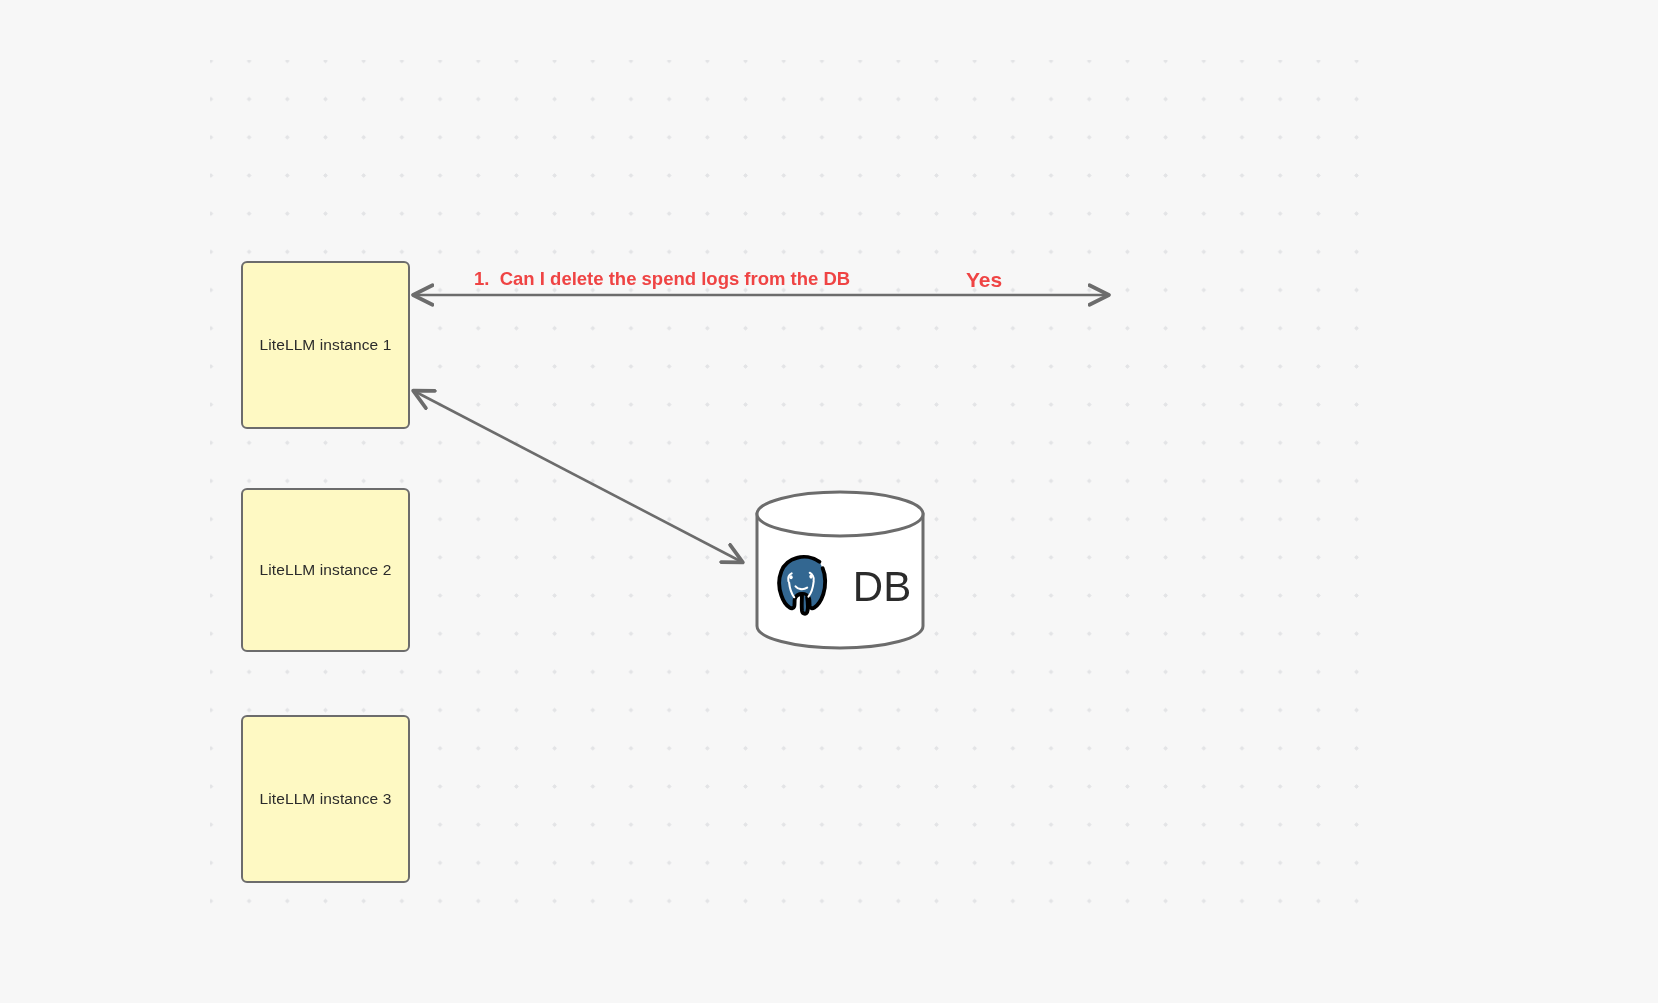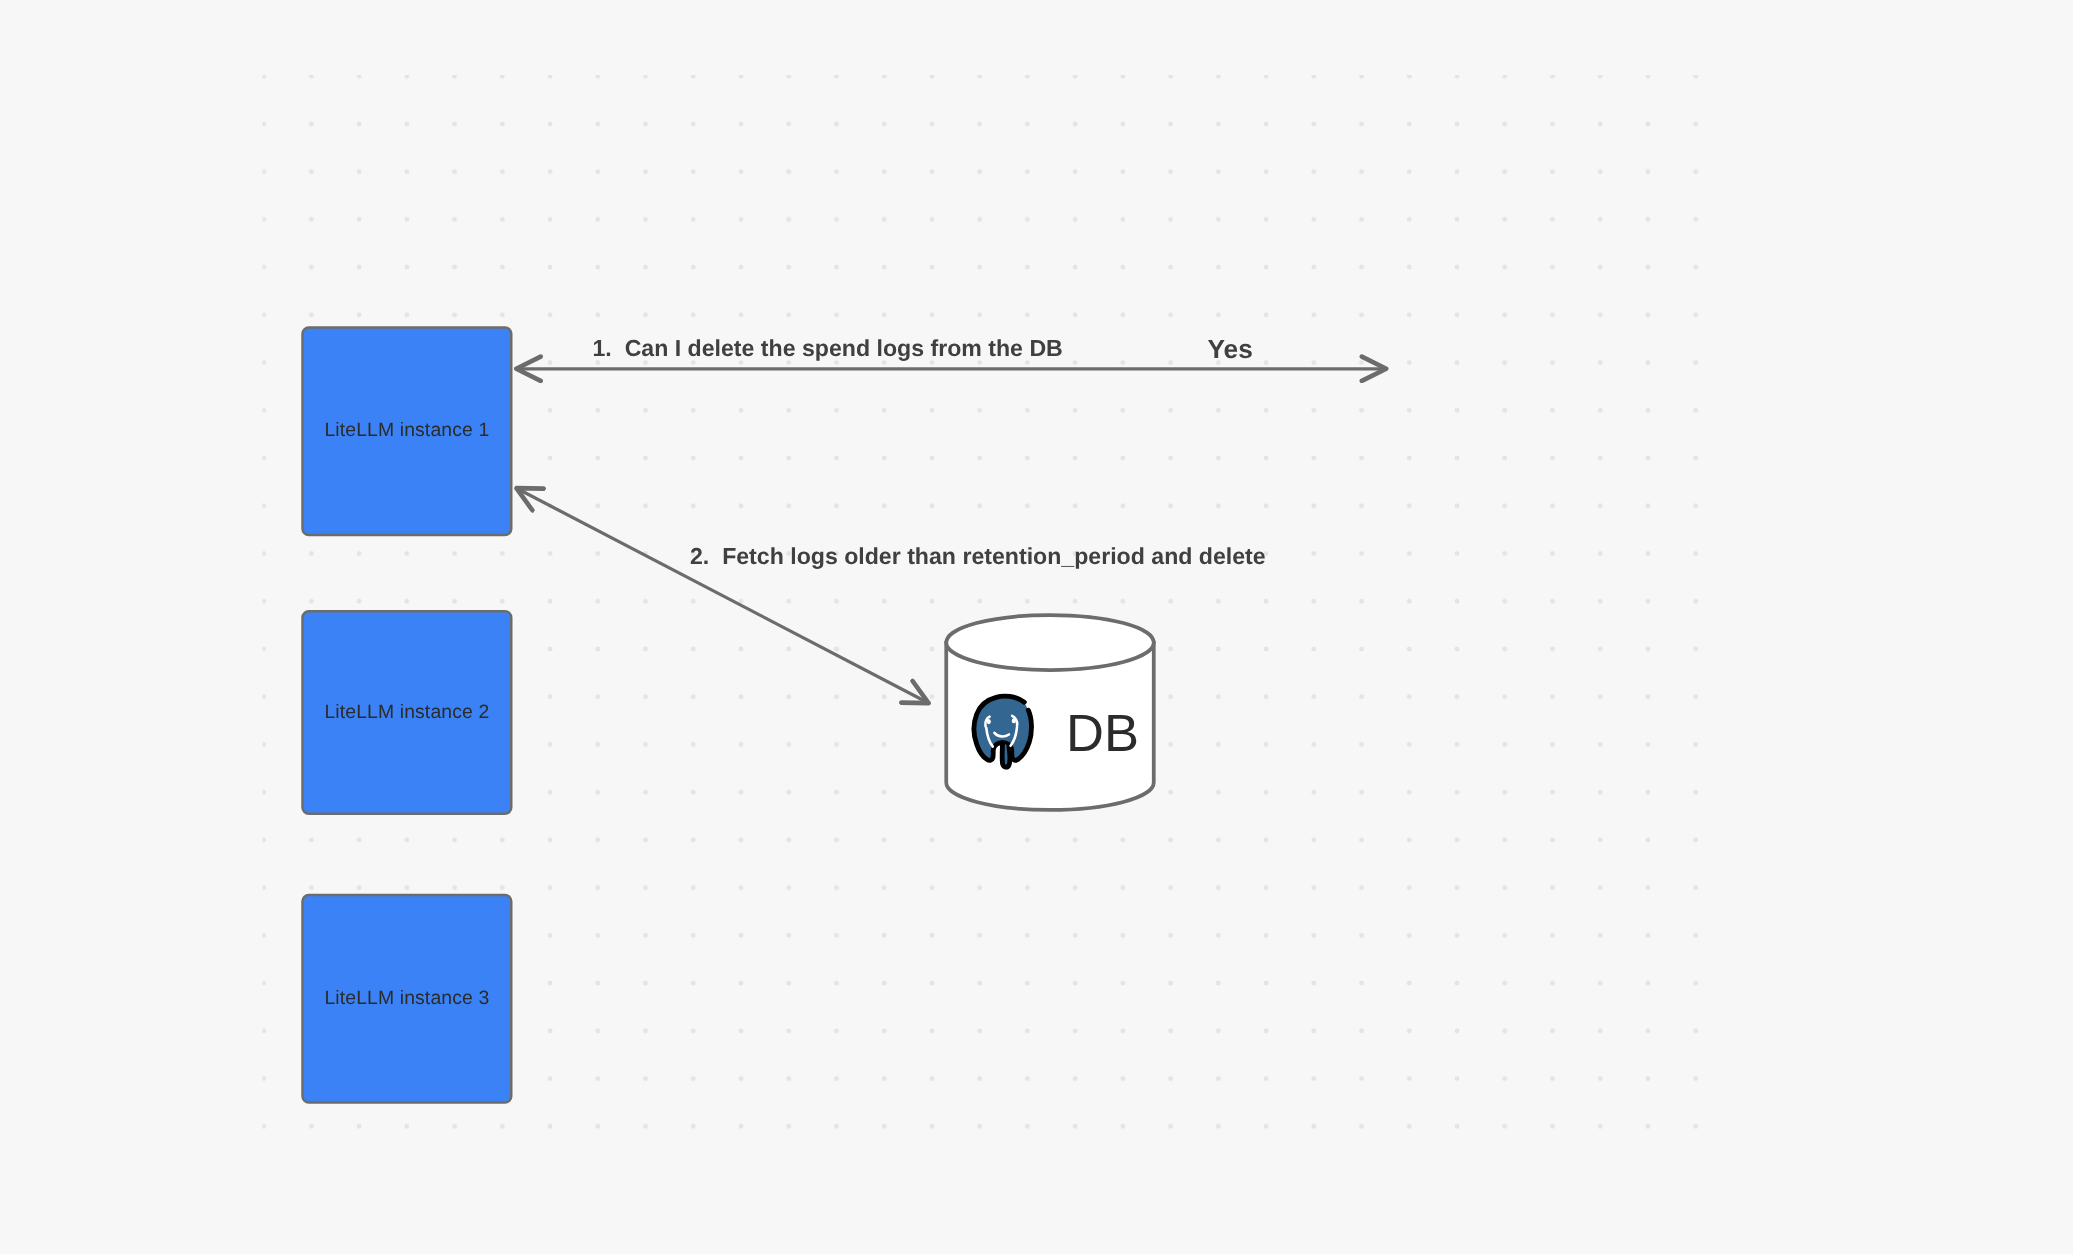--- a/index.html
+++ b/index.html
@@ -24,21 +24,21 @@
     height: 850px;
     background-image: radial-gradient(circle, #e3e4e6 1.9px, transparent 2.1px);
     background-size: 38.2px 38.2px;
     background-position: 20px 20px;
     pointer-events: none;
   }
 
   
   .node-box {
     position: absolute;
-    background: #3b82f6;
+    background: #fef9c3;
     border: 2.5px solid #6c6c6c;
     border-radius: 6px;
     box-sizing: border-box;
     display: flex;
     align-items: center;
     justify-content: center;
   }
   .node-box .node-label {
     font-size: 15.5px;
     color: #2b2b2b;
@@ -103,21 +103,21 @@
     font-weight: 400;
     color: #2b2b2b;
     line-height: 1;
   }
 
   
   .edge-label {
     position: absolute;
     font-family: "Liberation Sans", sans-serif;
     font-weight: bold;
-    color: #404040;
+    color: #ef4444;
     white-space: pre;
   }
   #label-1 { left: 474px; top: 268px; font-size: 18.5px; }
   #label-1-yes { left: 966px; top: 268px; font-size: 21px; }
   #label-2 { left: 552px; top: 434px; font-size: 18.5px; }
 
   svg.edges {
     position: absolute;
     left: 0; top: 0;
     width: 1658px;
@@ -148,21 +148,20 @@
 
     <g>
       <line x1="414" y1="391" x2="742" y2="562" stroke="#6c6c6c" stroke-width="2.6" marker-start="url(#arrow-l)" marker-end="url(#arrow-r)"></line>
     </g>
   </svg>
 
   <div class="edge-label" id="label-1">1.  Can I delete the spend logs from the DB</div>
 
   <div class="edge-label" id="label-1-yes">Yes</div>
 
-  <div class="edge-label" id="label-2">2.  Fetch logs older than retention_period and delete</div>
 
   <div class="node-box" id="litellm-1">
     <span class="node-label">LiteLLM instance 1</span>
   </div>
 
   <div class="node-box" id="litellm-2">
     <span class="node-label">LiteLLM instance 2</span>
   </div>
 
   <div class="node-box" id="litellm-3">

